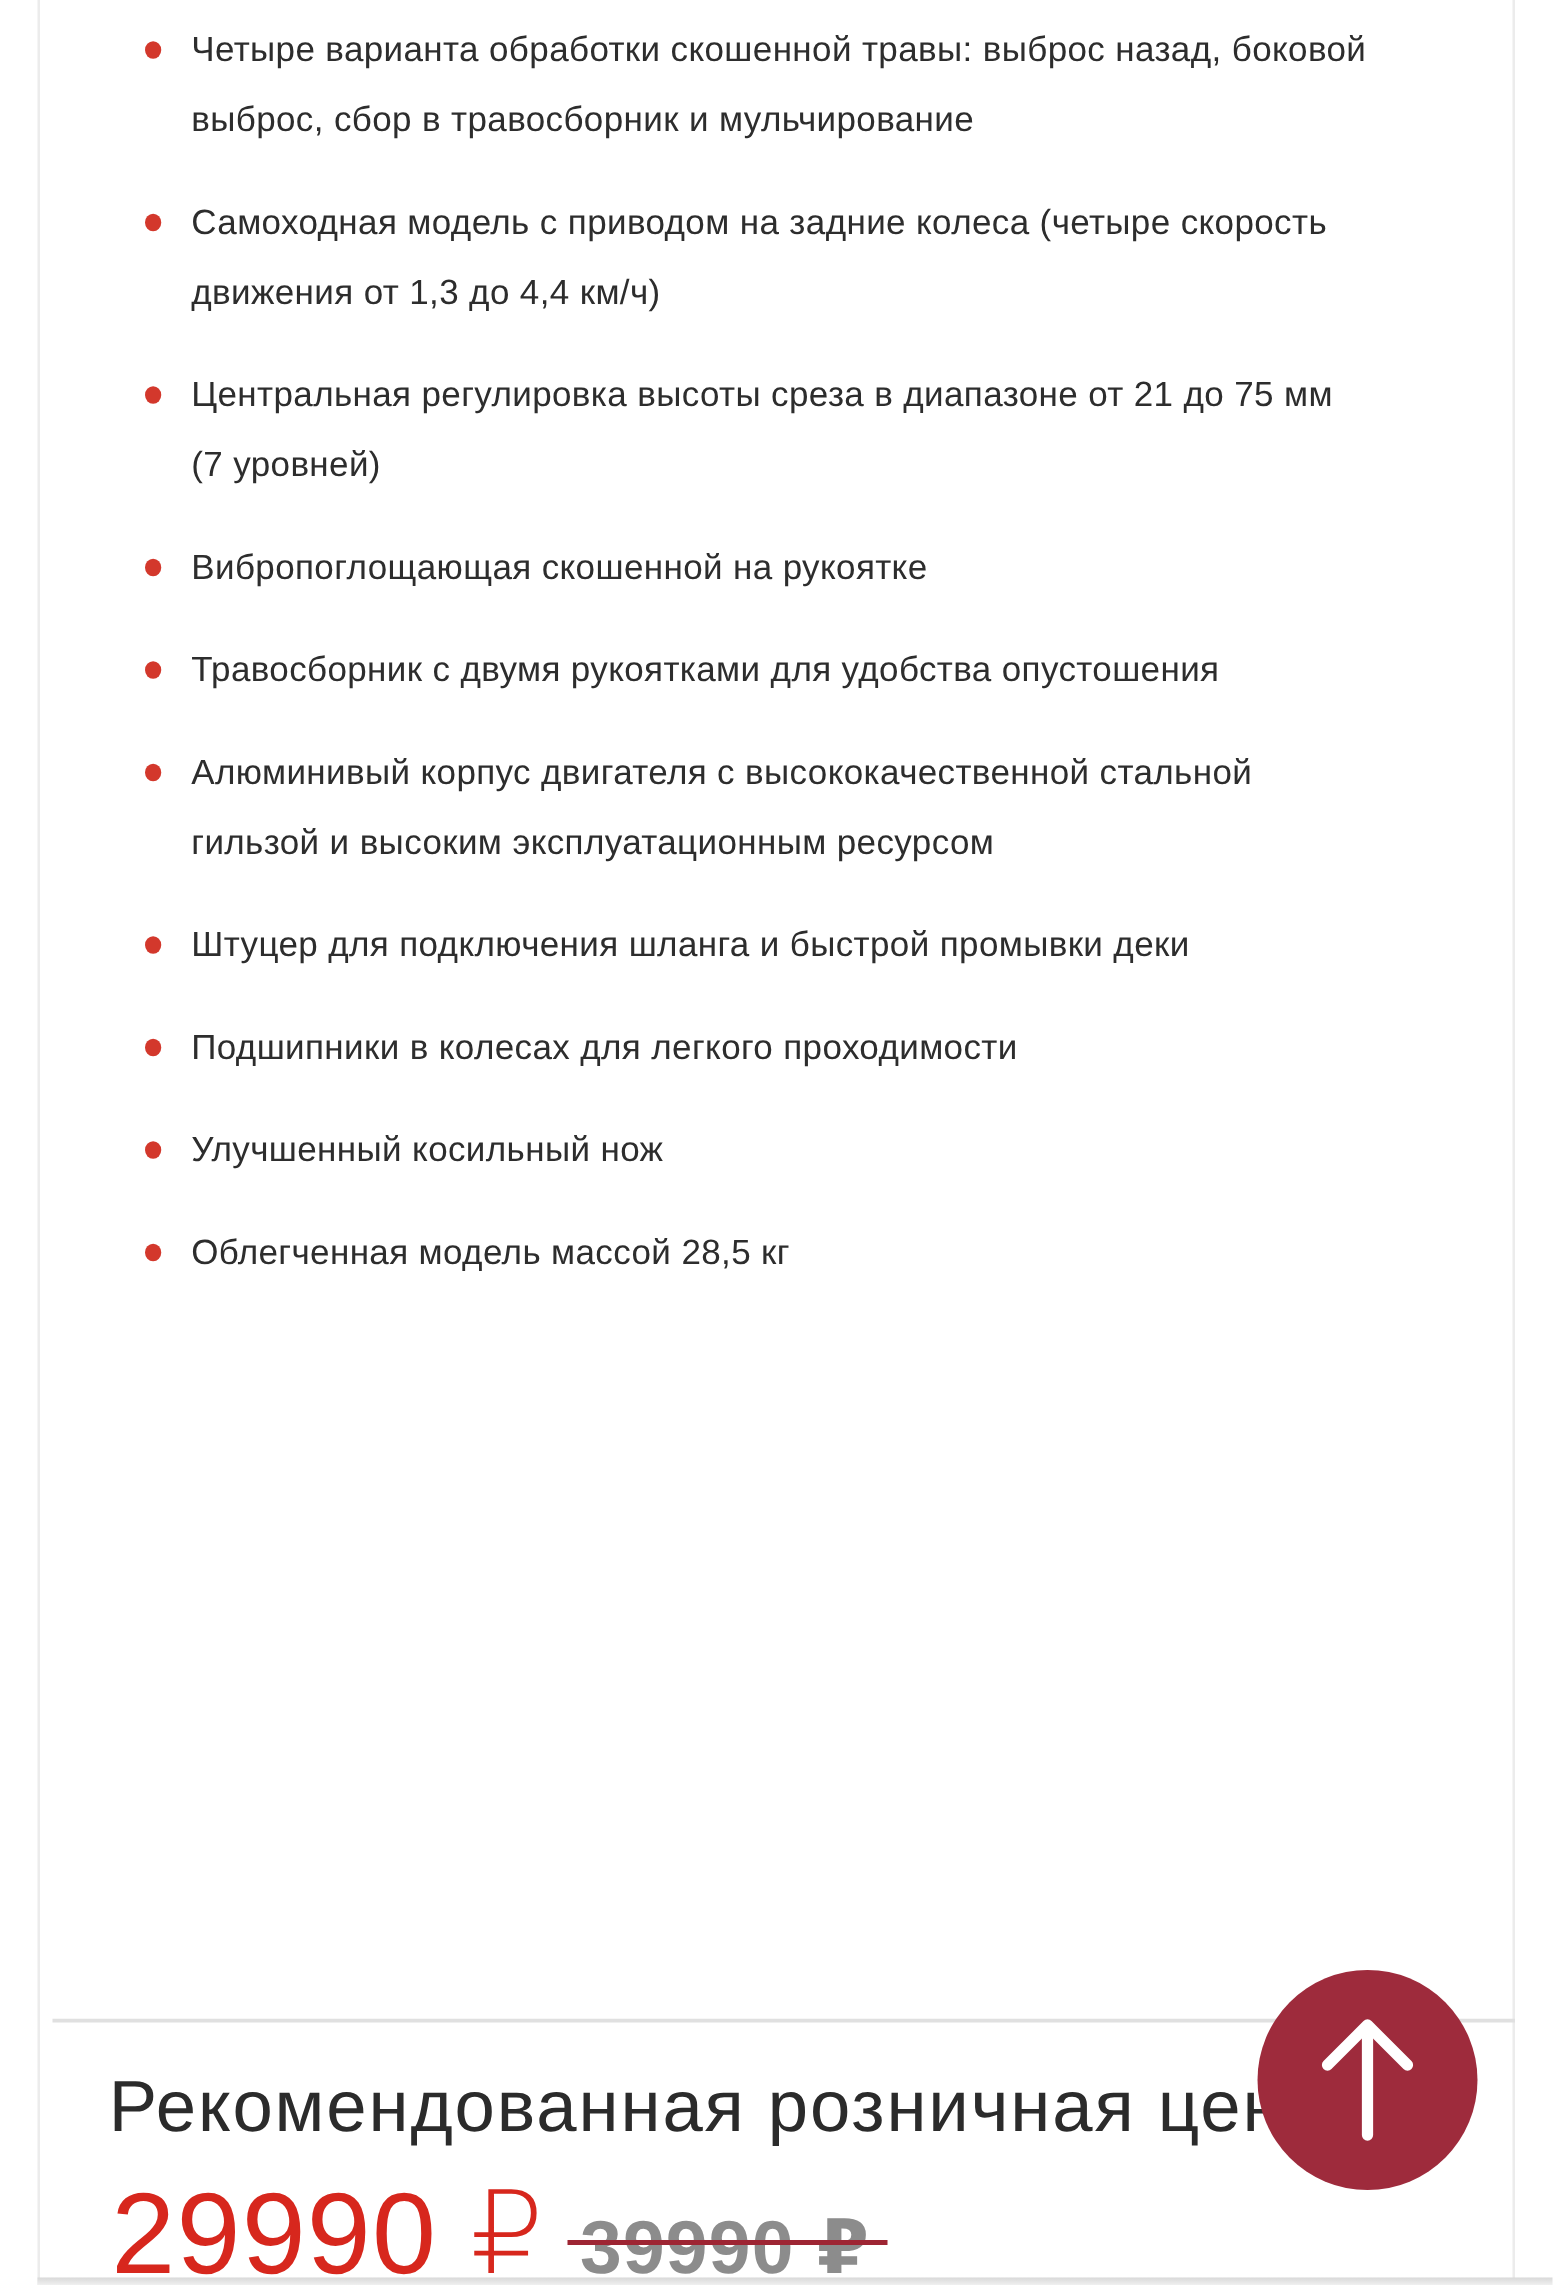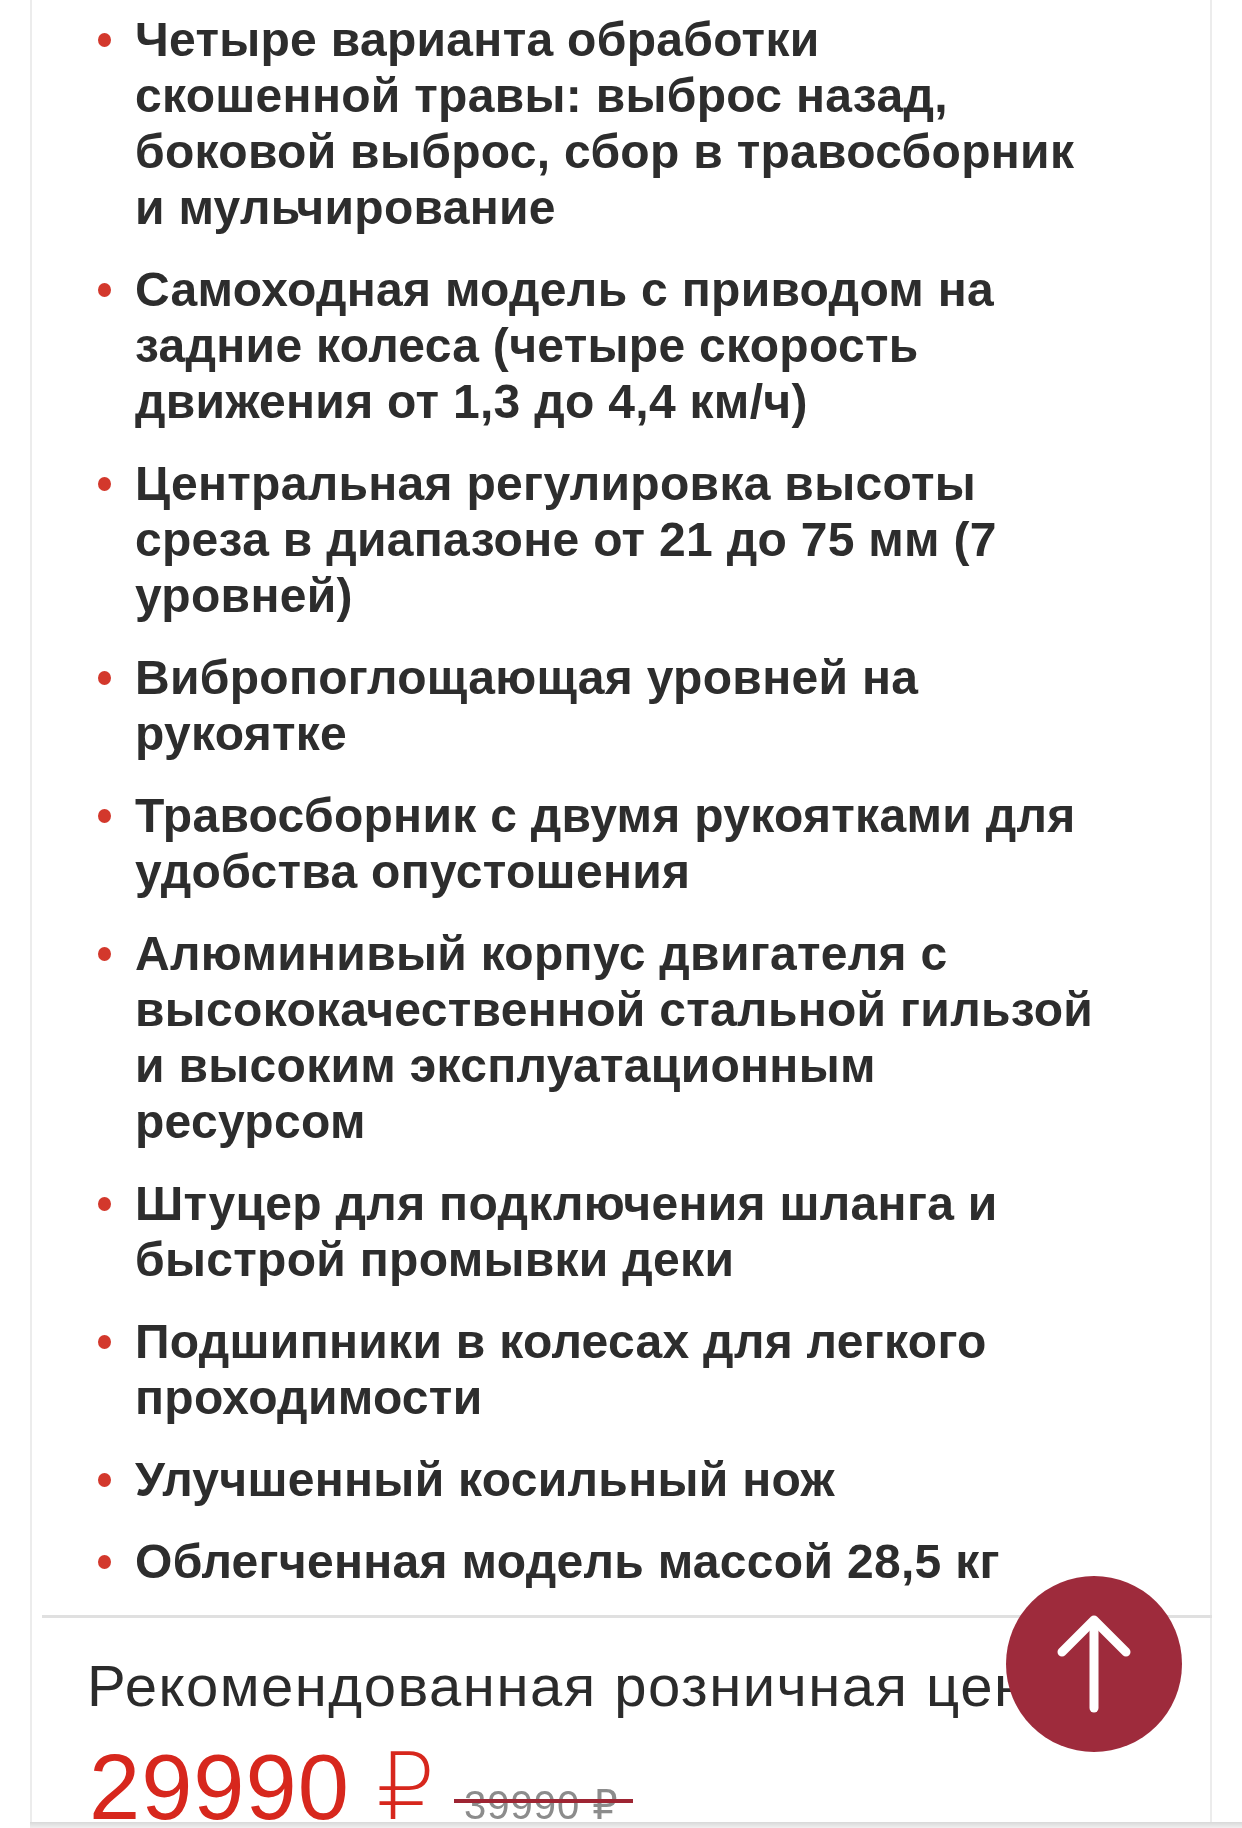--- a/index.html
+++ b/index.html
@@ -20,21 +20,21 @@
   .card{
     position:absolute;left:30px;top:0;width:1182px;height:1828px;background:#ffffff;
     border-left:2px solid var(--border-color);
     border-right:2px solid var(--border-color);
   }
   ul.features{
     position:absolute;left:103px;top:12px;width:960px;list-style:none;
   }
   ul.features li{
     position:relative;margin-bottom:26px;
-    font-size:48px;line-height:56px;font-weight:700;letter-spacing:.3px;color:var(--text-color);
+    font-size:28px;line-height:56px;font-weight:400;letter-spacing:.3px;color:var(--text-color);margin-left:18px;
   }
   ul.features .dot{
     position:absolute;left:-37px;top:21px;width:13px;height:14px;border-radius:50%;
     background:var(--bullet-color);
   }
   .divider{
     position:absolute;left:10px;top:1615px;width:1170px;height:3px;
     background:var(--divider-color);
   }
   .price-heading{
@@ -43,21 +43,21 @@
     color:#2b2b2b;width:1120px;overflow:hidden;
   }
   .price-row{
     position:absolute;left:57px;top:1741px;z-index:1;
     display:flex;align-items:baseline;gap:28px;white-space:nowrap;
   }
   .price-current{
     font-size:92px;font-weight:300;line-height:1;letter-spacing:1px;color:var(--price-color);
   }
   .price-old{
-    position:relative;font-size:40px;font-weight:400;line-height:1;letter-spacing:1px;
+    position:relative;font-size:60px;font-weight:700;line-height:1;letter-spacing:1px;
     color:var(--old-price-color);
   }
   .price-old .strike{
     position:absolute;left:-10px;right:-14px;top:50%;height:4px;margin-top:-6px;
     background:var(--strike-color);
   }
   .scroll-top{
     position:absolute;left:1006px;top:1576px;width:176px;height:176px;border:none;
     border-radius:50%;background:var(--btn-bg);cursor:pointer;z-index:5;
     display:flex;align-items:center;justify-content:center;padding:0;
@@ -69,21 +69,21 @@
   }
 </style>
 </head>
 <body>
 
 <div class="card">
   <ul class="features">
       <li><span class="dot"></span><span>Четыре варианта обработки скошенной травы: выброс назад, боковой выброс, сбор в травосборник и мульчирование</span></li>
       <li><span class="dot"></span><span>Самоходная  модель с приводом на задние колеса (четыре скорость движения от 1,3 до 4,4 км/ч)</span></li>
       <li><span class="dot"></span><span>Центральная регулировка высоты среза в диапазоне от 21 до 75 мм (7 уровней)</span></li>
-      <li><span class="dot"></span><span>Вибропоглощающая уровней на рукоятке</span></li>
+      <li><span class="dot"></span><span>Вибропоглощающая скошенной на рукоятке</span></li>
       <li><span class="dot"></span><span>Травосборник с двумя рукоятками для удобства опустошения</span></li>
       <li><span class="dot"></span><span>Алюминивый корпус двигателя с высококачественной стальной гильзой и высоким эксплуатационным ресурсом</span></li>
       <li><span class="dot"></span><span>Штуцер для подключения шланга и быстрой промывки деки</span></li>
       <li><span class="dot"></span><span>Подшипники в колесах для легкого проходимости</span></li>
       <li><span class="dot"></span><span>Улучшенный косильный нож</span></li>
       <li><span class="dot"></span><span>Облегченная модель массой 28,5 кг</span></li>
     </ul>
 
   <div class="divider"></div>
 

